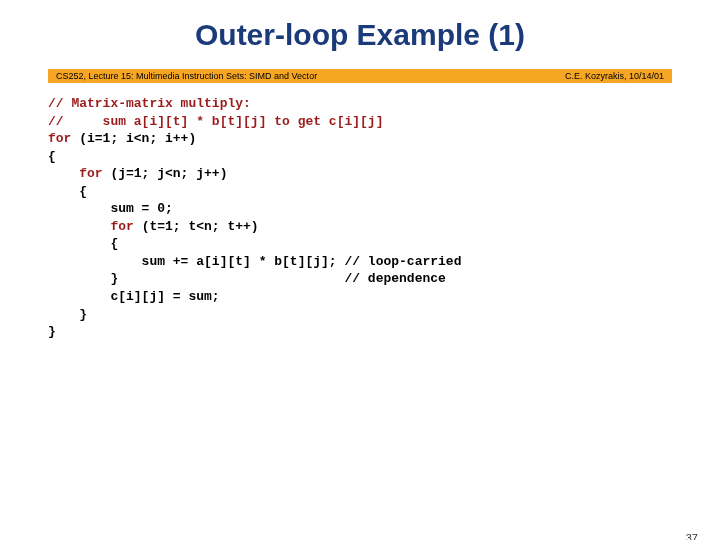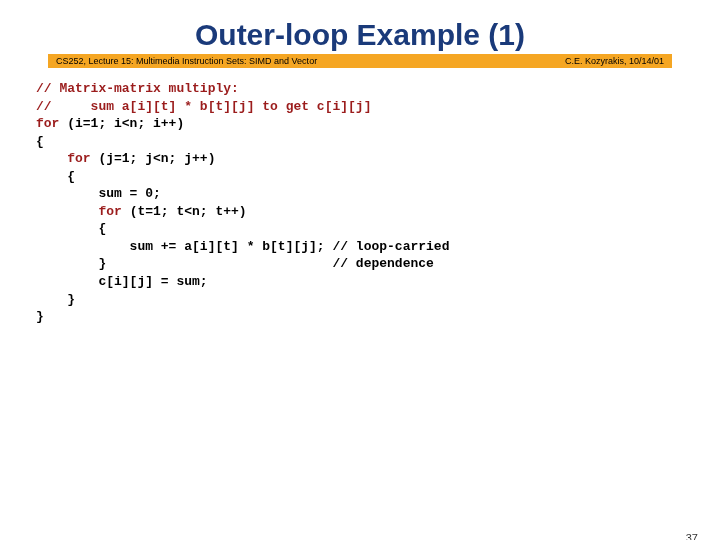--- a/index.html
+++ b/index.html
@@ -16,36 +16,36 @@
     width: 720px;
     height: 540px;
     position: relative;
     box-sizing: border-box;
   }
   .title {
     text-align: center;
     color: #1a3a7a;
     font-weight: bold;
     font-size: 30px;
-    margin: 18px 0 2px 0;
+    margin: 18px 0 17px 0;
     font-family: "Comic Sans MS", cursive, sans-serif;
   }
   .header-bar {
     background: #f5a623;
     margin: 0 48px 12px 48px;
     padding: 2px 8px;
     display: flex;
     justify-content: space-between;
     align-items: flex-end;
     font-size: 9px;
     color: #000;
     font-family: "Comic Sans MS", cursive, sans-serif;
   }
   .content {
-    margin: 0 36px;
+    margin: 0 48px;
     font-family: "Courier New", monospace;
     font-weight: bold;
     color: #000;
     font-size: 13px;
     line-height: 1.35;
     white-space: pre;
   }
   .content .kw {
     color: #9b1c1c;
   }

